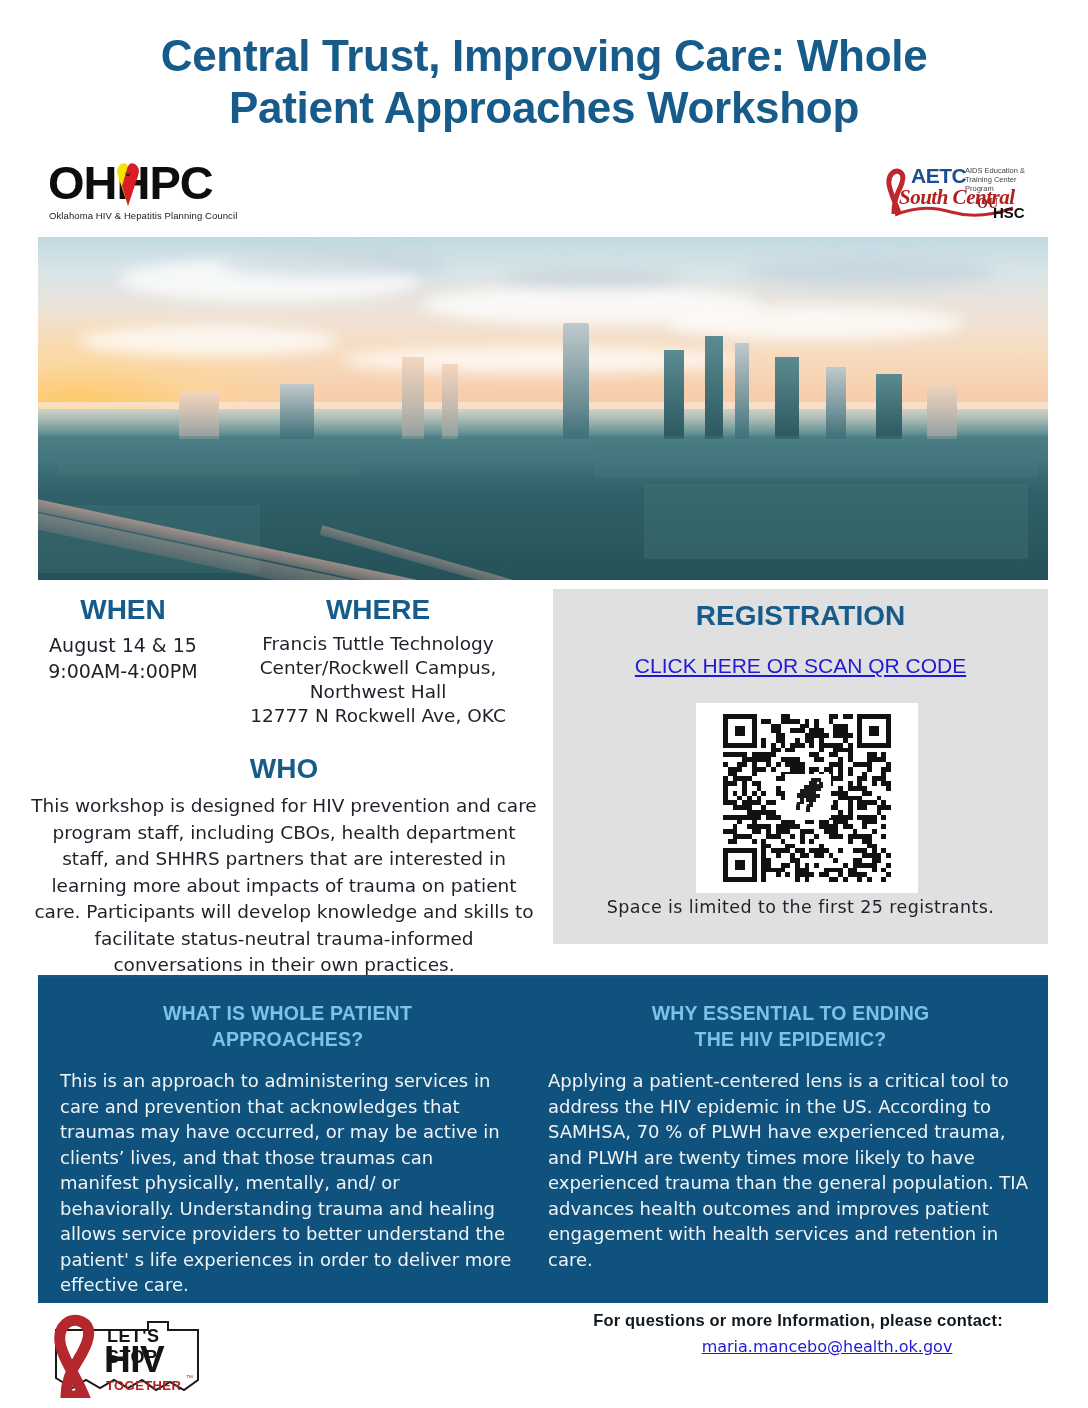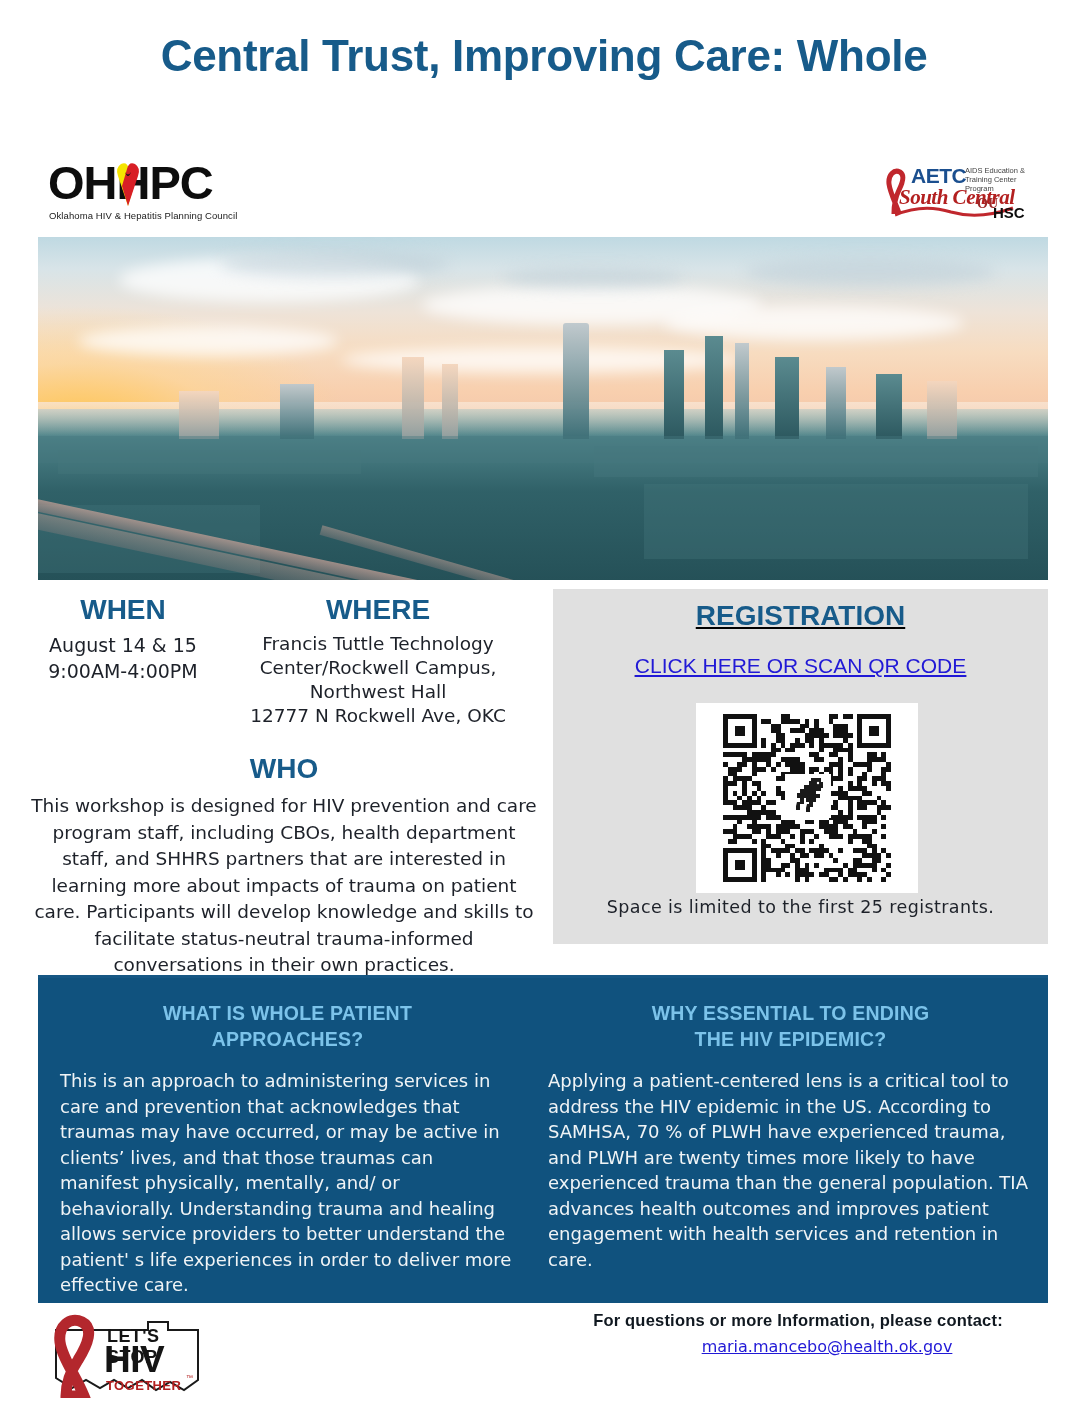--- a/index.html
+++ b/index.html
@@ -187,21 +187,20 @@
     font-size: 18.5px; line-height: 26.5px; color: #1d2129; text-align: center; margin-top: 8px;
   }
   .who-rule {
     position: absolute; left: 38px; top: 975px; width: 1010px; height: 5px; background: #165784;
   }
 
   
   .reg-panel {
     position: absolute; left: 553px; top: 589px; width: 495px; height: 355px;
     background: #e0e0e0;
-    text-decoration: underline;
   }
   .reg-head {
     margin-top: 11px;
     font-family: "Liberation Sans", sans-serif;
     font-weight: bold; font-size: 28px; color: #175b8a; text-align: center;
   }
   .reg-link {
     display: block; margin-top: 22px; text-align: center;
     font-family: "Liberation Sans", sans-serif;
     font-size: 21px; color: #2119d6; text-decoration: underline;
@@ -285,20 +284,21 @@
     font-size: 16px; color: #2119d6; text-decoration: underline;
   }
 </style>
 </head>
 <body>
 
 <div id="page">
 
   <div class="title-block">
     <div class="title-line">Central Trust, Improving Care: Whole</div>
+    <div class="title-line">Patient Approaches Workshop</div>
   </div>
 
   <div class="ohhpc-logo">
     <div class="ohhpc-letters">OHHPC</div>
     <svg class="ohhpc-ribbon" viewBox="0 0 32 48">
       <path d="M16 46 L6 16 Q3 8 9 4 Q15 1 17 9 L22 26 Z" fill="#f5e400"></path>
       <path d="M16 46 L26 16 Q29 8 23 4 Q17 1 15 9 L10 26 Z" fill="#d81f26"></path>
       <path d="M13 12 Q16 17 19 12 Q16 20 13 12 Z" fill="#111"></path>
     </svg>
     <div class="ohhpc-sub">Oklahoma HIV &amp; Hepatitis Planning Council</div>

